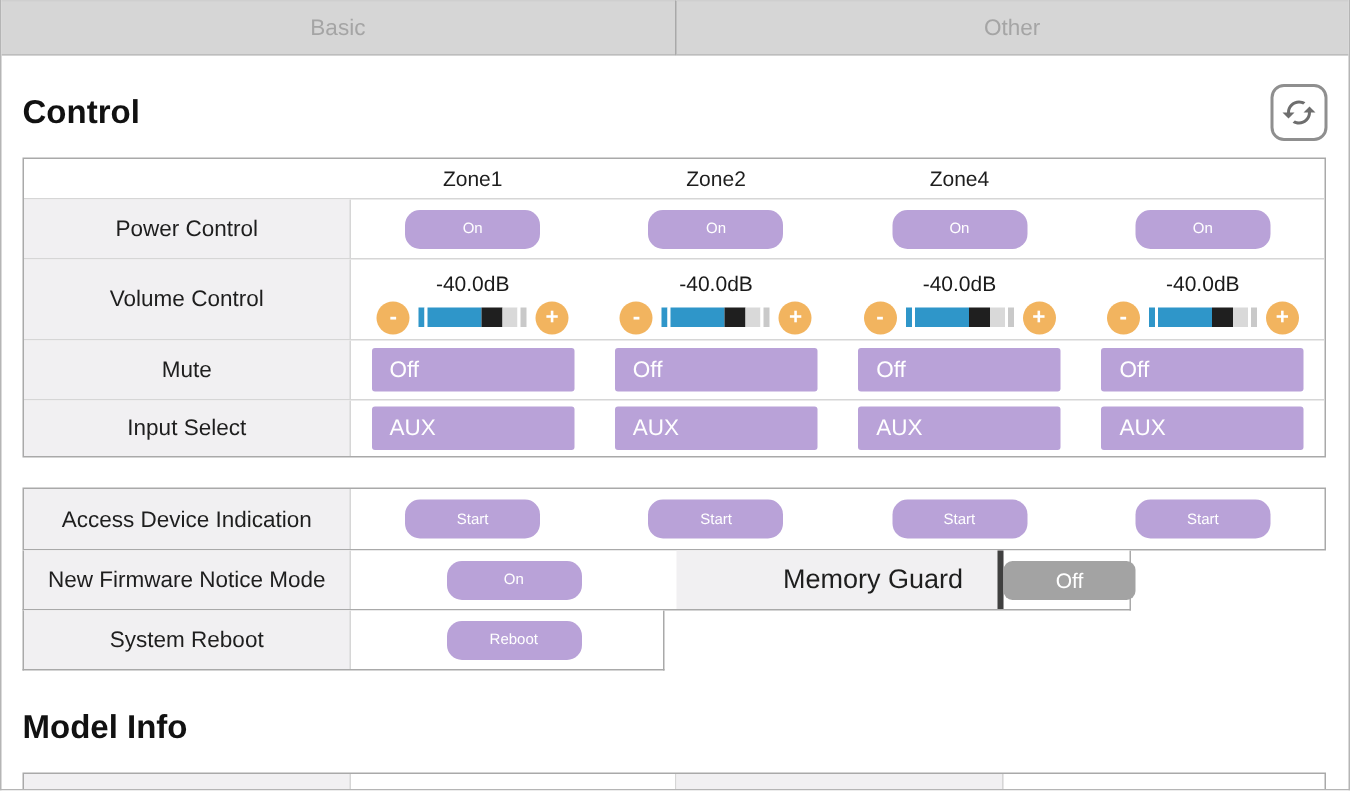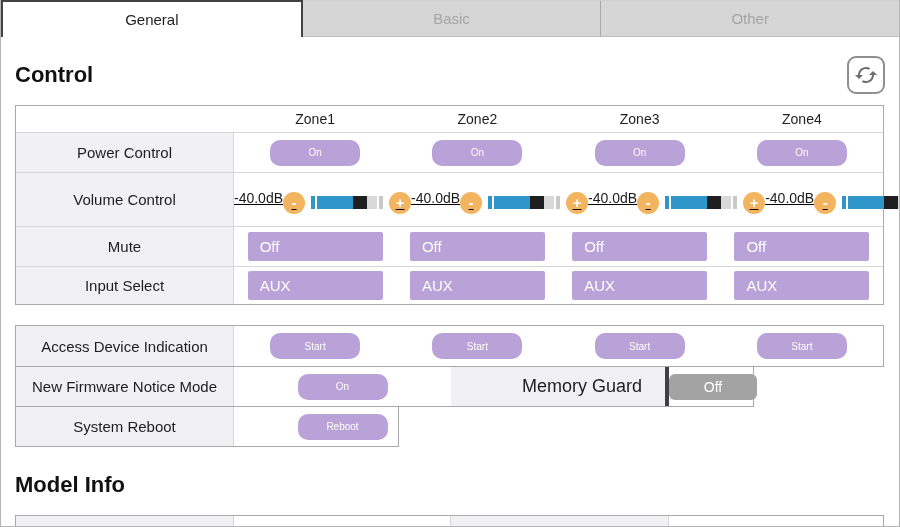--- a/index.html
+++ b/index.html
@@ -38,79 +38,77 @@
   .r-volume { height:54px; }
   .r-mute { height:40px; }
   .r-input { height:38px; }
   
   .btn-purple { width:90px; height:26px; border:none; border-radius:10px; background:#b9a2d8;
     color:#fff; font-size:10px; font-family:inherit; cursor:pointer; }
   .btn-gray { width:88px; height:26px; border:none; border-radius:6px; background:#a3a3a3;
     color:#fff; font-size:14px; font-family:inherit; cursor:pointer; }
   .sel-purple { width:135px; height:29px; background:#b9a2d8; border-radius:2px; color:#fff;
     font-size:15px; display:flex; align-items:center; padding-left:12px; cursor:pointer; }
-  .vol { display:flex; flex-direction:row; padding-top:3px;text-decoration:underline; }
+  .vol { display:flex; flex-direction:column; align-items:center; padding-top:3px; }
   .vol-val { font-size:14px; color:#1a1a1a; height:18px; line-height:18px; }
   .vol-slider { display:flex; align-items:center; gap:6px; margin-top:3px; }
   .circ { width:22px; height:22px; border-radius:50%; background:#f2b45f; border:none; color:#fff;
     font-size:15px; font-weight:bold; line-height:20px; text-align:center; padding:0; cursor:pointer; }
   .track { display:flex; height:13px; cursor:pointer; }
   .sg { display:block; height:100%; }
   .sg-b1 { width:4px; background:#2f96c9; }
   .sg-g { width:2px; background:#fff; }
   .sg-fill { width:36px; background:#2f96c9; }
   .sg-thumb { width:14px; background:#1f1f1f; }
   .sg-rest { width:10px; background:#d9d9d9; }
   .sg-cap { width:4px; background:#c9c9c9; }
   
   .t2a { position:absolute; left:14px; top:325px; width:869px; height:42px;
     border:1px solid #a9a9a9; display:flex; background:#fff; }
   .t2b { position:absolute; left:14px; top:367px; width:739px; height:40px;
     border:1px solid #a9a9a9; border-top:none; display:flex; background:#fff; }
-  .t2c { position:absolute; left:14px; top:407px; width:384px; height:40px;
+  .t2c { position:absolute; left:14px; top:407px; width:428px; height:40px;
     border:1px solid #a9a9a9; border-top:none; display:flex; background:#fff; }
   .cell-mid { width:217px; flex:none; display:flex; align-items:center; justify-content:center; }
   .mg-label { width:218px; flex:none; background:#f1f0f2; border-right:4px solid #404040;
     display:flex; align-items:center; justify-content:center; font-size:18px; color:#1e1e1e;padding-left:48px; }
   .cell-last { flex:1; display:flex; align-items:center; justify-content:center; }
   
   .t3 { position:absolute; left:14px; top:515px; width:869px; height:40px;
     border:1px solid #a9a9a9; display:flex; background:#fff; }
   .t3 .g { width:218px; background:#f1f0f2; border-right:1px solid #d6d6d6; }
   .t3 .w { width:217px; border-right:1px solid #d6d6d6; }
   .t3 .w2 { flex:1; }
 </style>
 </head>
 <body>
 
 <div class="page">
 
   <div class="tabbar">
-    <div class="tab tab-active">General</div>
     <div class="tab tab-inactive">Basic</div>
     <div class="tab tab-inactive">Other</div>
   </div>
 
   <h1 class="sec-title" id="control-title">Control</h1>
 
   <button class="refresh-btn">
     <span style="display:flex;">
       <svg width="24" height="24" viewBox="0 0 24 24" fill="#6e6e6e" style="transform:rotate(90deg);">
         <path d="M12 4V1L8 5l4 4V6c3.31 0 6 2.69 6 6 0 1.01-.25 1.97-.7 2.8l1.46 1.46C19.54 15.03 20 13.57 20 12c0-4.42-3.58-8-8-8zm0 14c-3.31 0-6-2.69-6-6 0-1.01.25-1.97.7-2.8L5.24 7.74C4.46 8.97 4 10.43 4 12c0 4.42 3.58 8 8 8v3l4-4-4-4v3z"></path>
       </svg>
     </span>
   </button>
 
   <div class="t1">
     <div class="trow hdr">
       <div class="lcell lcell-plain"></div>
       <div class="zcells">
         <div class="zcell">Zone1</div>
         <div class="zcell">Zone2</div>
-        <div class="zcell">Zone3</div>
         <div class="zcell">Zone4</div>
       </div>
     </div>
 
     <div class="trow r-power">
       <div class="lcell">Power Control</div>
       <div class="zcells">
         <div class="zcell">
             <button class="btn-purple">On</button>
           </div>

